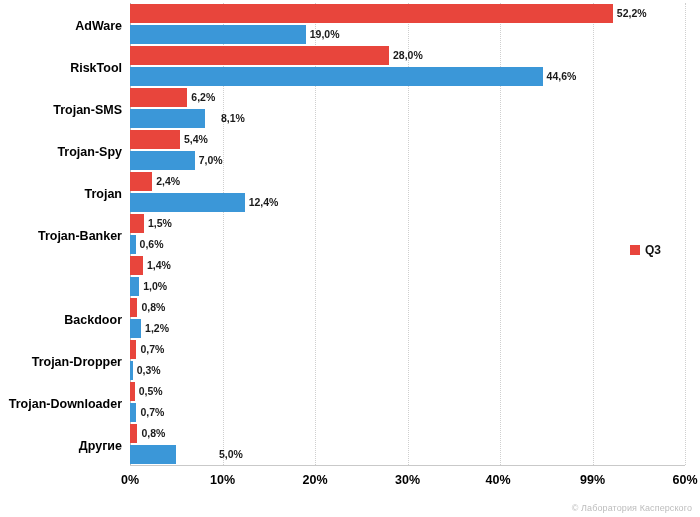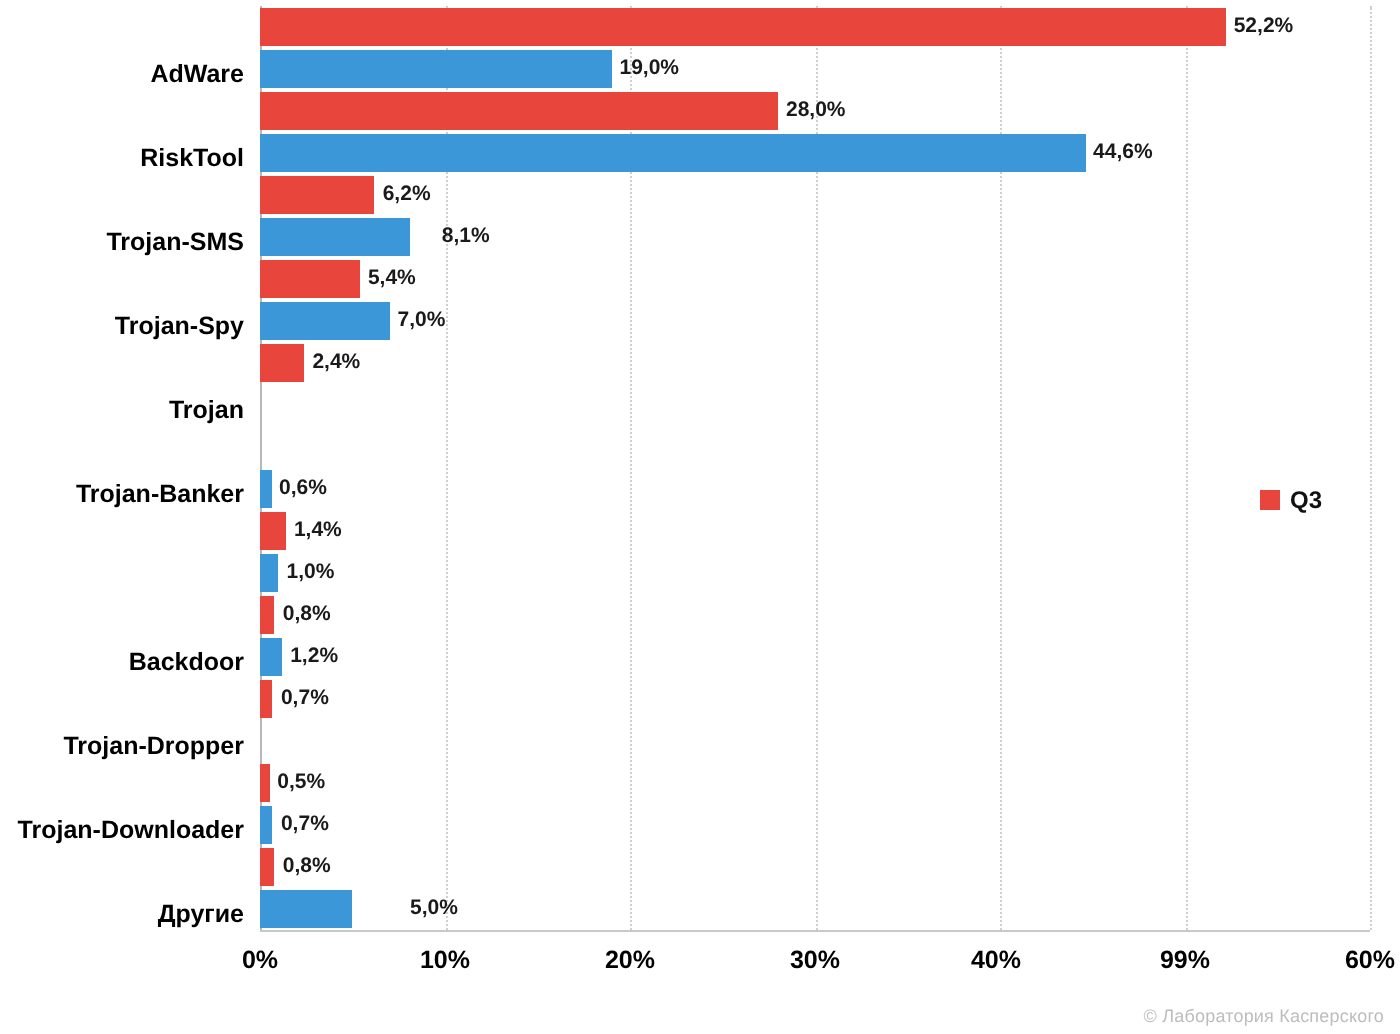--- a/index.html
+++ b/index.html
@@ -60,21 +60,21 @@
   .cat-group {
     position: absolute;
     left: 0;
     width: 100%;
     height: 42px;
   }
   .cat-label {
     position: absolute;
     right: 100%;
     margin-right: 8px;
-    top: 13px;
+    top: 2px;
     height: 42px;
     line-height: 42px;
     white-space: nowrap;
     font-size: 12.5px;
     font-weight: bold;
     color: #000000;
     text-align: right;
   }
   .bar-wrap {
     position: absolute;
@@ -226,23 +226,31 @@
             <div class="bar q2" style="width: 64.75px; background: rgb(59, 151, 216);"></div>
             <div class="bar-value" style="left: 64.75px;">7,0%</div>
           </div>
         </div>
         <div class="cat-group" style="top: 168px;">
           <div class="cat-label">Trojan</div>
           <div class="bar-wrap r1">
             <div class="bar q3" style="width: 22.2px; background: rgb(232, 69, 60);"></div>
             <div class="bar-value" style="left: 22.2px;">2,4%</div>
           </div>
+          <div class="bar-wrap r2">
+            <div class="bar q2" style="width: 114.7px; background: rgb(59, 151, 216);"></div>
+            <div class="bar-value" style="left: 114.7px;">12,4%</div>
+          </div>
         </div>
         <div class="cat-group" style="top: 210px;">
           <div class="cat-label">Trojan-Banker</div>
+          <div class="bar-wrap r1">
+            <div class="bar q3" style="width: 13.875px; background: rgb(232, 69, 60);"></div>
+            <div class="bar-value" style="left: 13.875px;">1,5%</div>
+          </div>
           <div class="bar-wrap r2">
             <div class="bar q2" style="width: 5.55px; background: rgb(59, 151, 216);"></div>
             <div class="bar-value" style="left: 5.55px;">0,6%</div>
           </div>
         </div>
         <div class="cat-group" style="top: 252px;">
           <div class="bar-wrap r1">
             <div class="bar q3" style="width: 12.95px; background: rgb(232, 69, 60);"></div>
             <div class="bar-value" style="left: 12.95px;">1,4%</div>
           </div>
@@ -261,41 +269,45 @@
             <div class="bar q2" style="width: 11.1px; background: rgb(59, 151, 216);"></div>
             <div class="bar-value" style="left: 11.1px;">1,2%</div>
           </div>
         </div>
         <div class="cat-group" style="top: 336px;">
           <div class="cat-label">Trojan-Dropper</div>
           <div class="bar-wrap r1">
             <div class="bar q3" style="width: 6.475px; background: rgb(232, 69, 60);"></div>
             <div class="bar-value" style="left: 6.475px;">0,7%</div>
           </div>
+          <div class="bar-wrap r2">
+            <div class="bar q2" style="width: 2.775px; background: rgb(59, 151, 216);"></div>
+            <div class="bar-value" style="left: 2.775px;">0,3%</div>
+          </div>
         </div>
         <div class="cat-group" style="top: 378px;">
           <div class="cat-label">Trojan-Downloader</div>
           <div class="bar-wrap r1">
             <div class="bar q3" style="width: 4.625px; background: rgb(232, 69, 60);"></div>
             <div class="bar-value" style="left: 4.625px;">0,5%</div>
           </div>
           <div class="bar-wrap r2">
             <div class="bar q2" style="width: 6.475px; background: rgb(59, 151, 216);"></div>
             <div class="bar-value" style="left: 6.475px;">0,7%</div>
           </div>
         </div>
         <div class="cat-group" style="top: 420px;">
           <div class="cat-label">Другие</div>
           <div class="bar-wrap r1">
             <div class="bar q3" style="width: 7.4px; background: rgb(232, 69, 60);"></div>
             <div class="bar-value" style="left: 7.4px;">0,8%</div>
           </div>
           <div class="bar-wrap r2">
             <div class="bar q2" style="width: 46.25px; background: rgb(59, 151, 216);"></div>
-            <div class="bar-value" style="left: 43px; padding-left: 32px;">5,0%</div>
+            <div class="bar-value" style="left: 57px; padding-left: 32px;">5,0%</div>
           </div>
         </div>
       </div>
   </div>
 
   <div class="xaxis">
     <div class="xaxis-line"></div>
   <div class="xtick" style="left: 0px;">0%</div>
       <div class="xtick" style="left: 92.5px;">10%</div>
       <div class="xtick" style="left: 185px;">20%</div>

